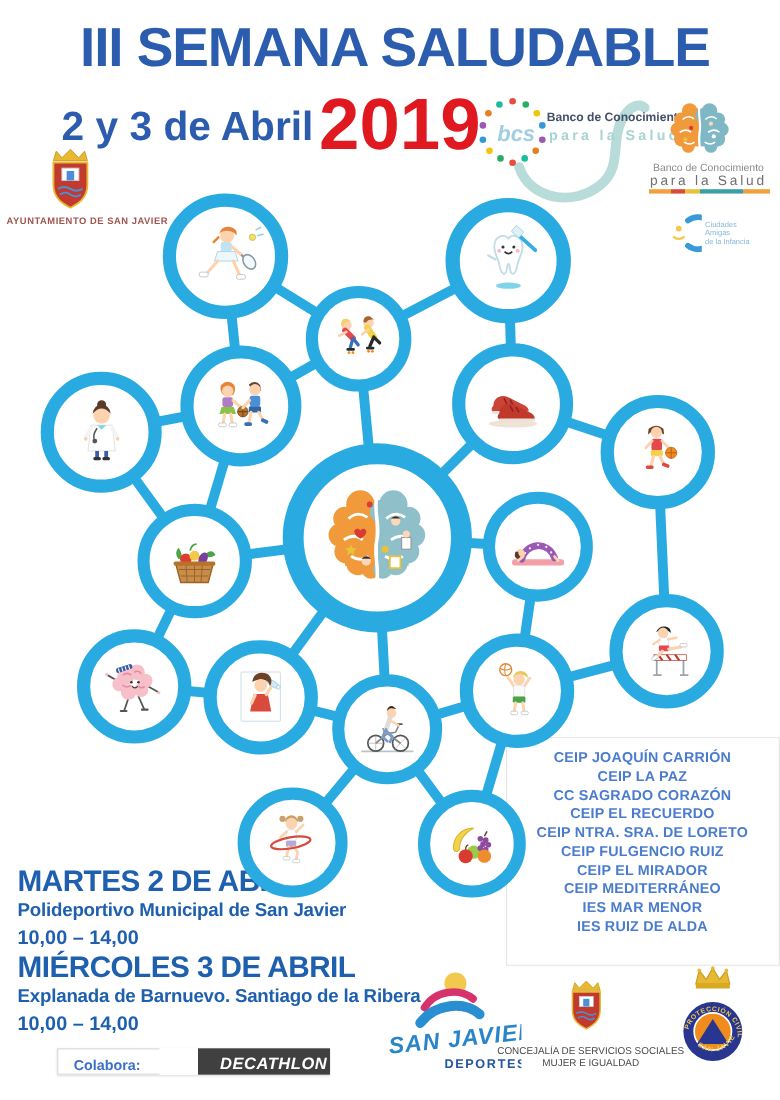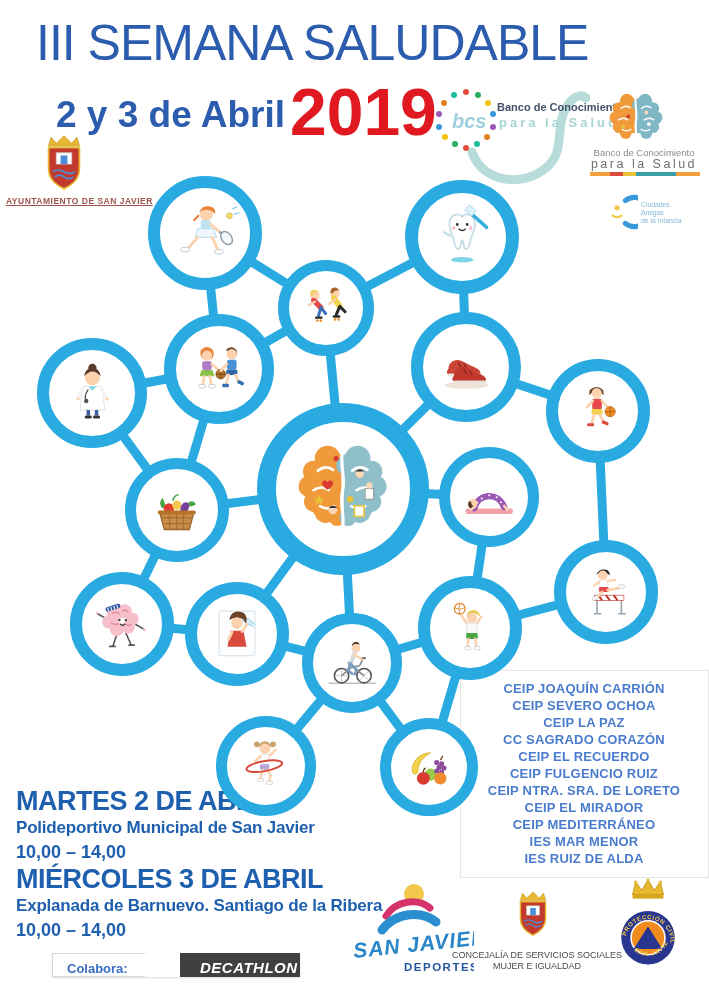--- a/index.html
+++ b/index.html
@@ -1,31 +1,31 @@
 <!DOCTYPE html>
 <html><head>
 <meta charset="utf-8">
 <style>
   html,body{margin:0;padding:0;background:#fff;}
   .poster{position:relative;width:709px;height:1000px;background:#fff;overflow:hidden;
           font-family:"Liberation Sans","DejaVu Sans",sans-serif;}
   .abs{position:absolute;}
   
-  .title{left:36px;top:14px;width:670px;font-size:50px;font-weight:400;color:#2b5cad;
-         letter-spacing:-1px;white-space:nowrap;z-index:2;}
+  .title{left:24px;top:14px;width:670px;font-size:50px;font-weight:700;color:#2b5cad;
+         letter-spacing:-1px;white-space:nowrap;z-index:2;text-align:center;}
   .date{left:16px;top:94px;font-size:37px;font-weight:800;color:#2b5cad;z-index:2;margin-left:40px;}
   .year{left:258px;top:74px;font-size:66px;font-weight:800;color:#e0181f;z-index:2;margin-left:32px;}
   .bcs-t1{left:497px;top:101px;font-size:11px;font-weight:700;color:#44506a;z-index:2;}
   .bcs-t2{left:499px;top:115px;font-size:13px;font-weight:700;color:#a8d4d2;letter-spacing:3px;z-index:2;}
   .brain-t1{left:582px;top:147px;width:124px;text-align:center;font-size:9.5px;color:#8a8a8a;z-index:2;}
   .brain-t2{left:582px;top:157px;width:124px;text-align:center;font-size:12.5px;color:#6f6f6f;letter-spacing:2.5px;z-index:2;}
   .brain-bar{left:590px;top:172px;width:110px;height:3.5px;z-index:2;
              background:linear-gradient(90deg,#f0a03c 0 18%,#d94a3d 18% 30%,#e8c33a 30% 42%,#3aa0a8 42% 78%,#f0a03c 78% 100%);}
   .unicef-text{left:641px;top:201px;font-size:6.8px;line-height:8px;color:#85b8d8;z-index:2;}
-  .ayto-label{left:6px;top:196px;width:160px;font-size:8.5px;letter-spacing:.5px;font-weight:600;color:#a0544e;z-index:2;text-decoration:underline;}
+  .ayto-label{left:6px;top:196px;width:160px;font-size:8.5px;letter-spacing:.5px;font-weight:600;color:#a0544e;z-index:2;}
   
   .links{left:0;top:0;z-index:1;}
   .node{position:absolute;box-sizing:border-box;border-style:solid;border-color:#29abe2;
         border-radius:50%;background:#fff;display:flex;align-items:center;justify-content:center;z-index:3;}
   .node svg{width:80%;height:80%;}
   .schools-box{left:460px;top:670px;width:247px;height:206px;border:1px solid #e6e6e6;z-index:0;}
   .schools{left:462px;top:680px;width:244px;text-align:center;z-index:2;}
   .schools div{font-size:13px;line-height:17px;font-weight:700;color:#4a7cce;letter-spacing:.2px;}
   
   .schedule{left:16px;top:786px;color:#1e5fae;z-index:2;}
@@ -484,26 +484,25 @@
         </g>
       <circle cx="68" cy="68" r="10" fill="#ef8c2e"></circle>
       <circle cx="40" cy="68" r="10.5" fill="#d93b30"></circle>
       <path d="M40,58 q0,-6 4,-7" stroke="#5a3a1a" stroke-width="2" fill="none"></path>
     </svg>
   </div>
 
   <div class="abs schools-box"></div>
   <div class="abs schools">
     <div>CEIP JOAQUÍN CARRIÓN</div>
-    <div>CEIP SEVERO OCHOA</div>
     <div>CEIP LA PAZ</div>
     <div>CC SAGRADO CORAZÓN</div>
     <div>CEIP EL RECUERDO</div>
+    <div>CEIP NTRA. SRA. DE LORETO</div>
     <div>CEIP FULGENCIO RUIZ</div>
-    <div>CEIP NTRA. SRA. DE LORETO</div>
     <div>CEIP EL MIRADOR</div>
     <div>CEIP MEDITERRÁNEO</div>
     <div>IES MAR MENOR</div>
     <div>IES RUIZ DE ALDA</div>
   </div>
 
   <div class="abs schedule">
     <div class="sch-day">MARTES 2 DE ABRIL</div>
     <div class="sch-place">Polideportivo Municipal de San Javier</div>
     <div class="sch-time">10,00 – 14,00</div>

